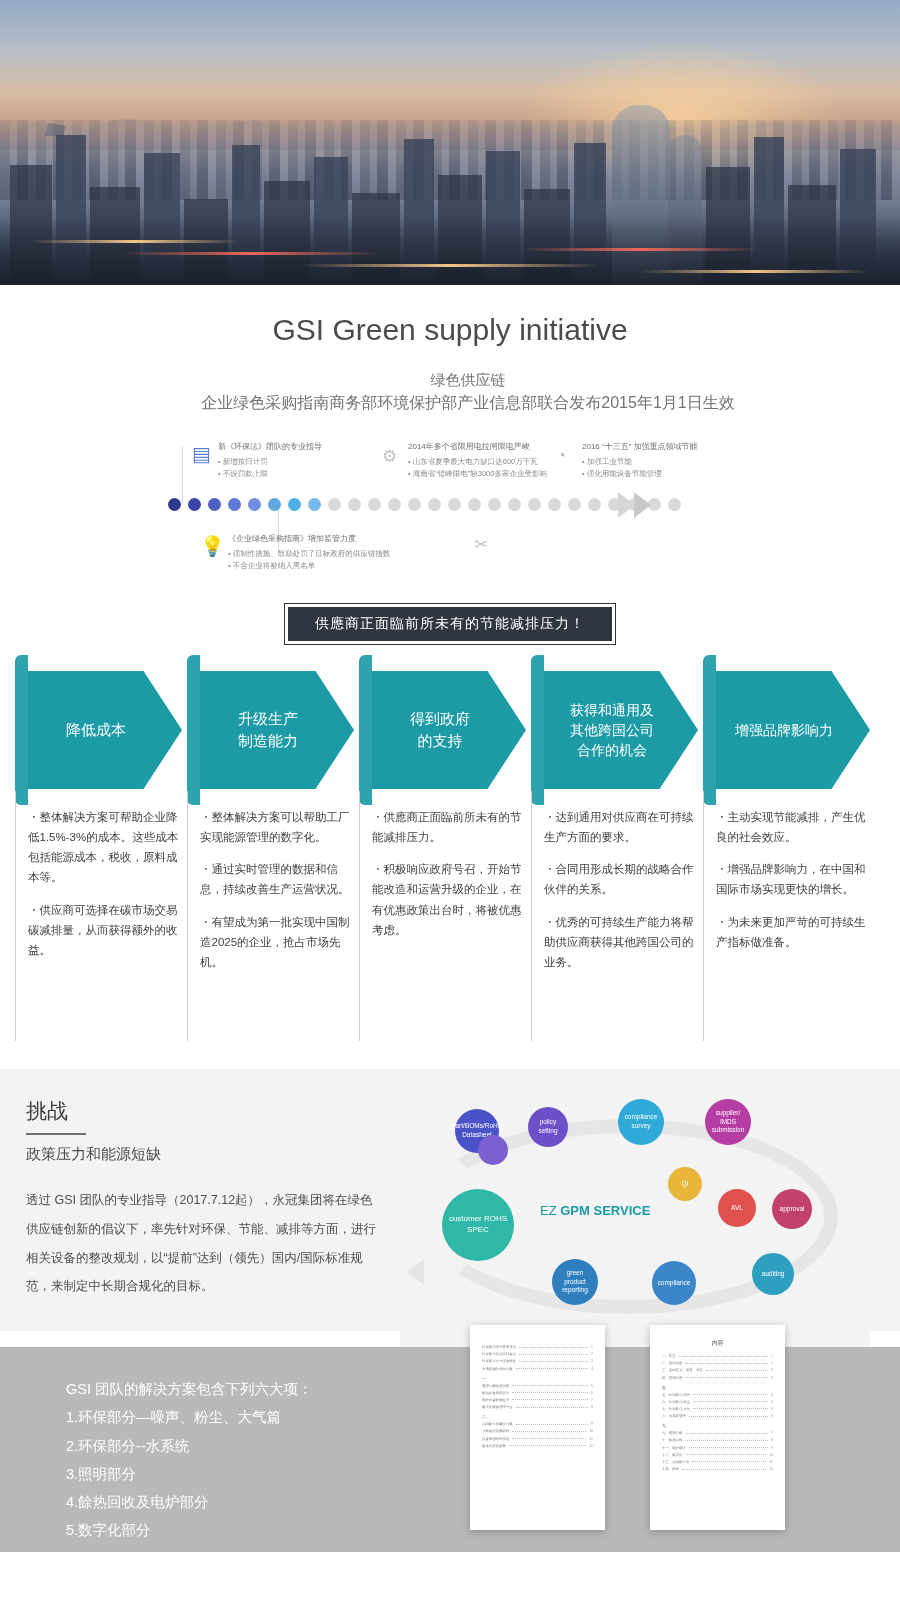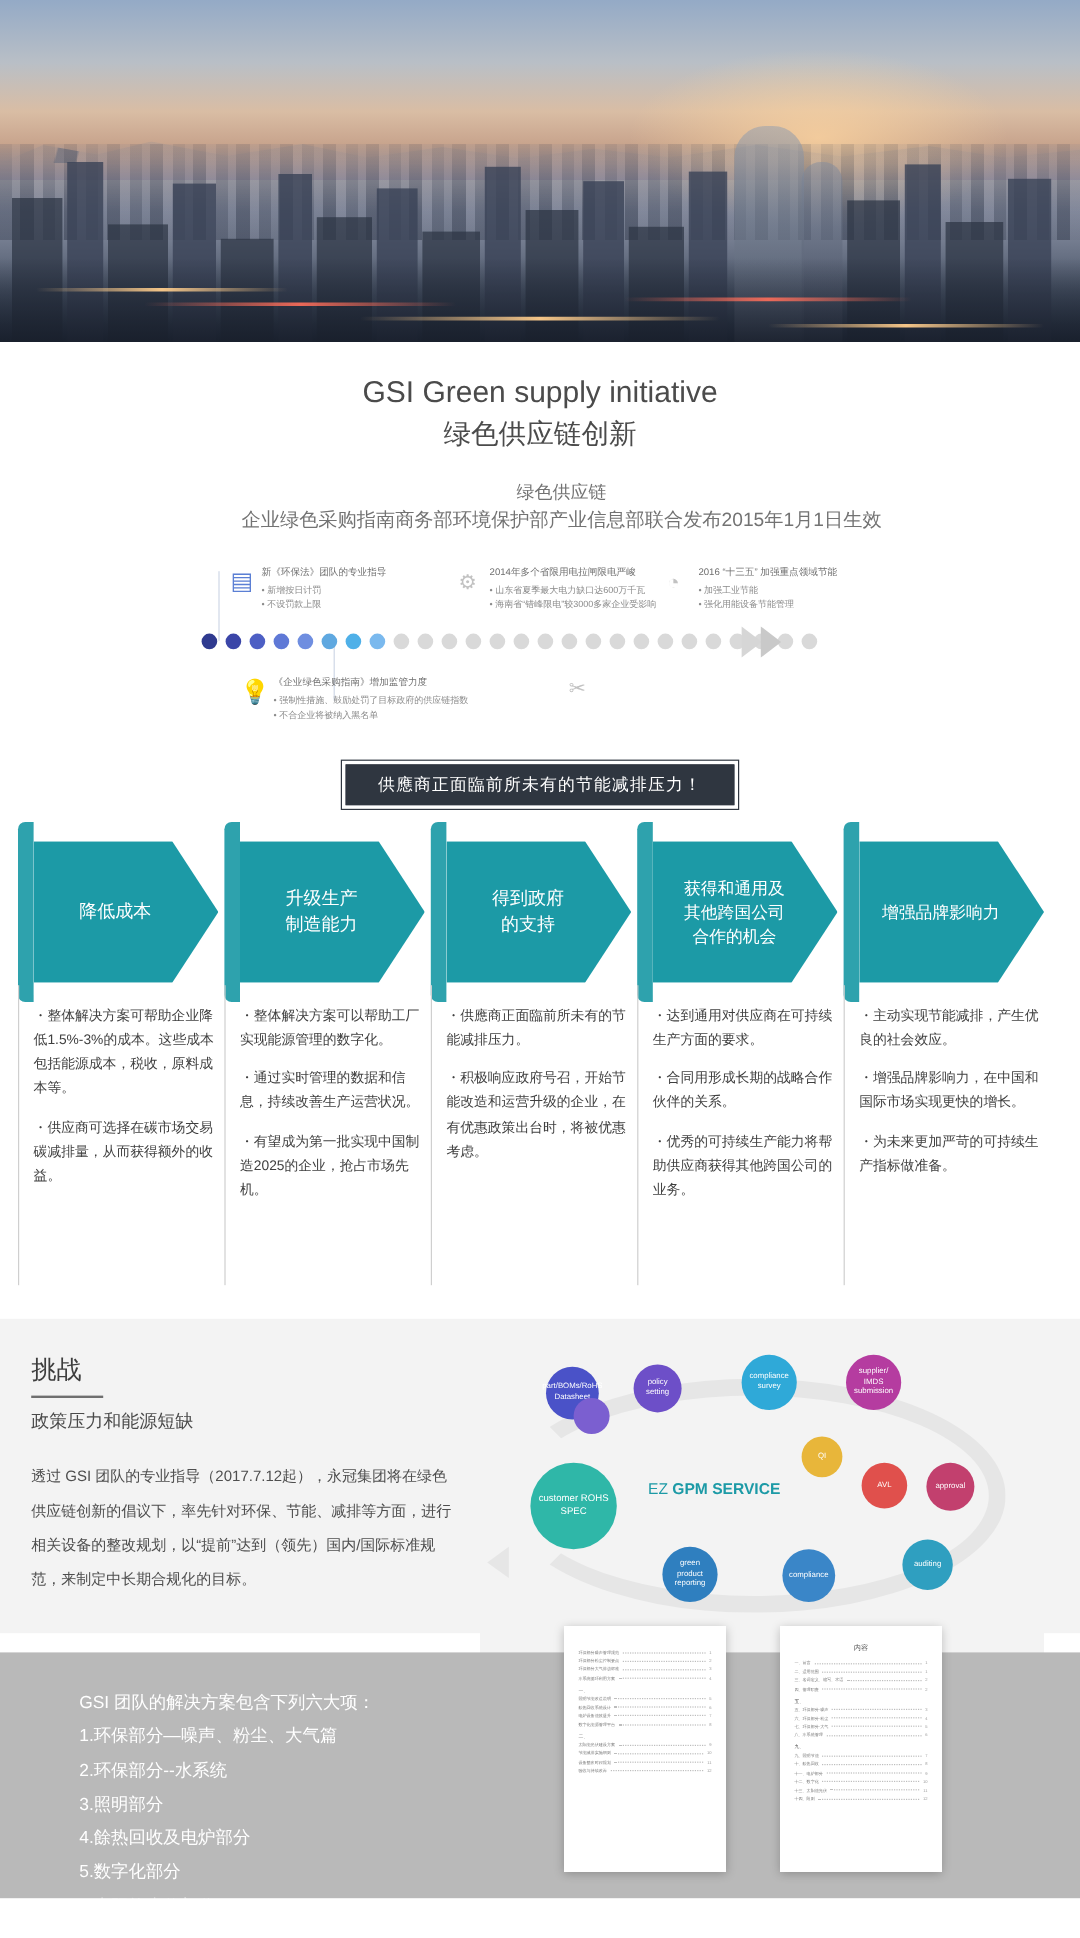--- a/index.html
+++ b/index.html
@@ -68,21 +68,21 @@
     border:2px solid rgba(255,255,255,.85);
     display:flex; align-items:center; justify-content:center;
   }
   .hero-title {
     color:#ffffff; font-size:25px; letter-spacing:2px;
     text-shadow:0 1px 4px rgba(0,0,0,.45);
   }
 
   
   .title-wrap { text-align:center; padding:28px 0 6px; }
-  .title-en { font-size:25px; color:#4b4b4b; font-weight:400; }
+  .title-en { font-size:30px; color:#4b4b4b; font-weight:400; }
   .title-cn { font-size:23px; color:#4b4b4b; margin-top:4px; }
 
   
   .sub-wrap { text-align:center; margin-top:18px; color:#737373;padding-left:36px; }
   .sub-line1 { font-size:15px; }
   .sub-line2 { font-size:16px; margin-top:3px; }
 
   
   .timeline { position:relative; width:900px; height:175px; margin-top:8px; }
   .tl-dots { position:absolute; left:168px; top:76px; display:flex; align-items:center; gap:7px; }
@@ -220,21 +220,20 @@
     <div class="road"></div>
     <div class="streak" style="left:30px;top:240px;width:210px"></div>
     <div class="streak red" style="left:120px;top:252px;width:260px"></div>
     <div class="streak" style="left:300px;top:264px;width:300px"></div>
     <div class="streak red" style="left:520px;top:248px;width:240px"></div>
     <div class="streak" style="left:640px;top:270px;width:230px"></div>
   </div>
 
   <div class="title-wrap">
     <div class="title-en">GSI Green supply initiative</div>
-    <div class="title-cn">绿色供应链创新</div>
   </div>
 
   <div class="sub-wrap">
     <div class="sub-line1">绿色供应链</div>
     <div class="sub-line2">企业绿色采购指南商务部环境保护部产业信息部联合发布2015年1月1日生效</div>
   </div>
 
   <div class="timeline">
     <div class="tl-icon" style="left:192px;top:20px">▤</div>
     <div class="tl-stem" style="left:182px;top:24px;height:58px"></div>

